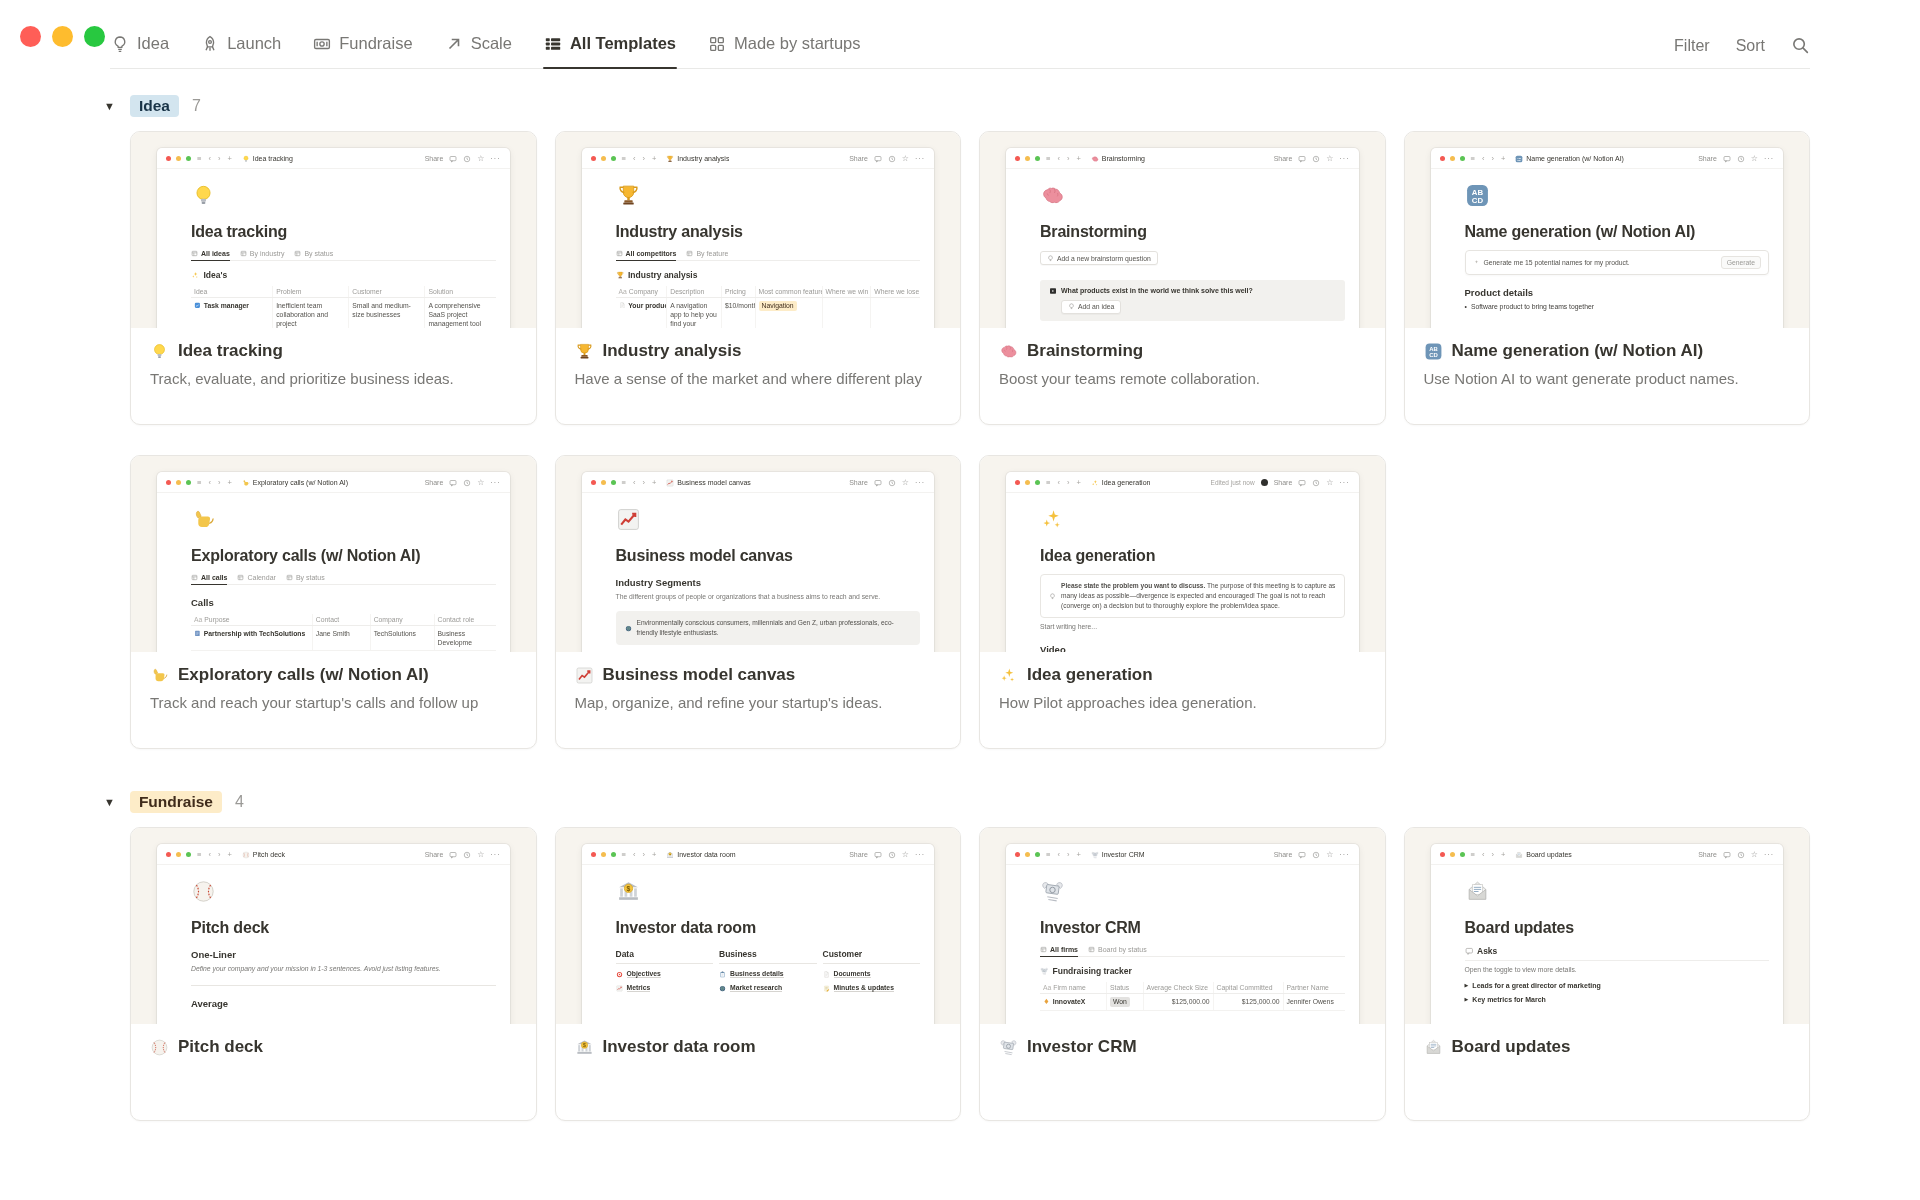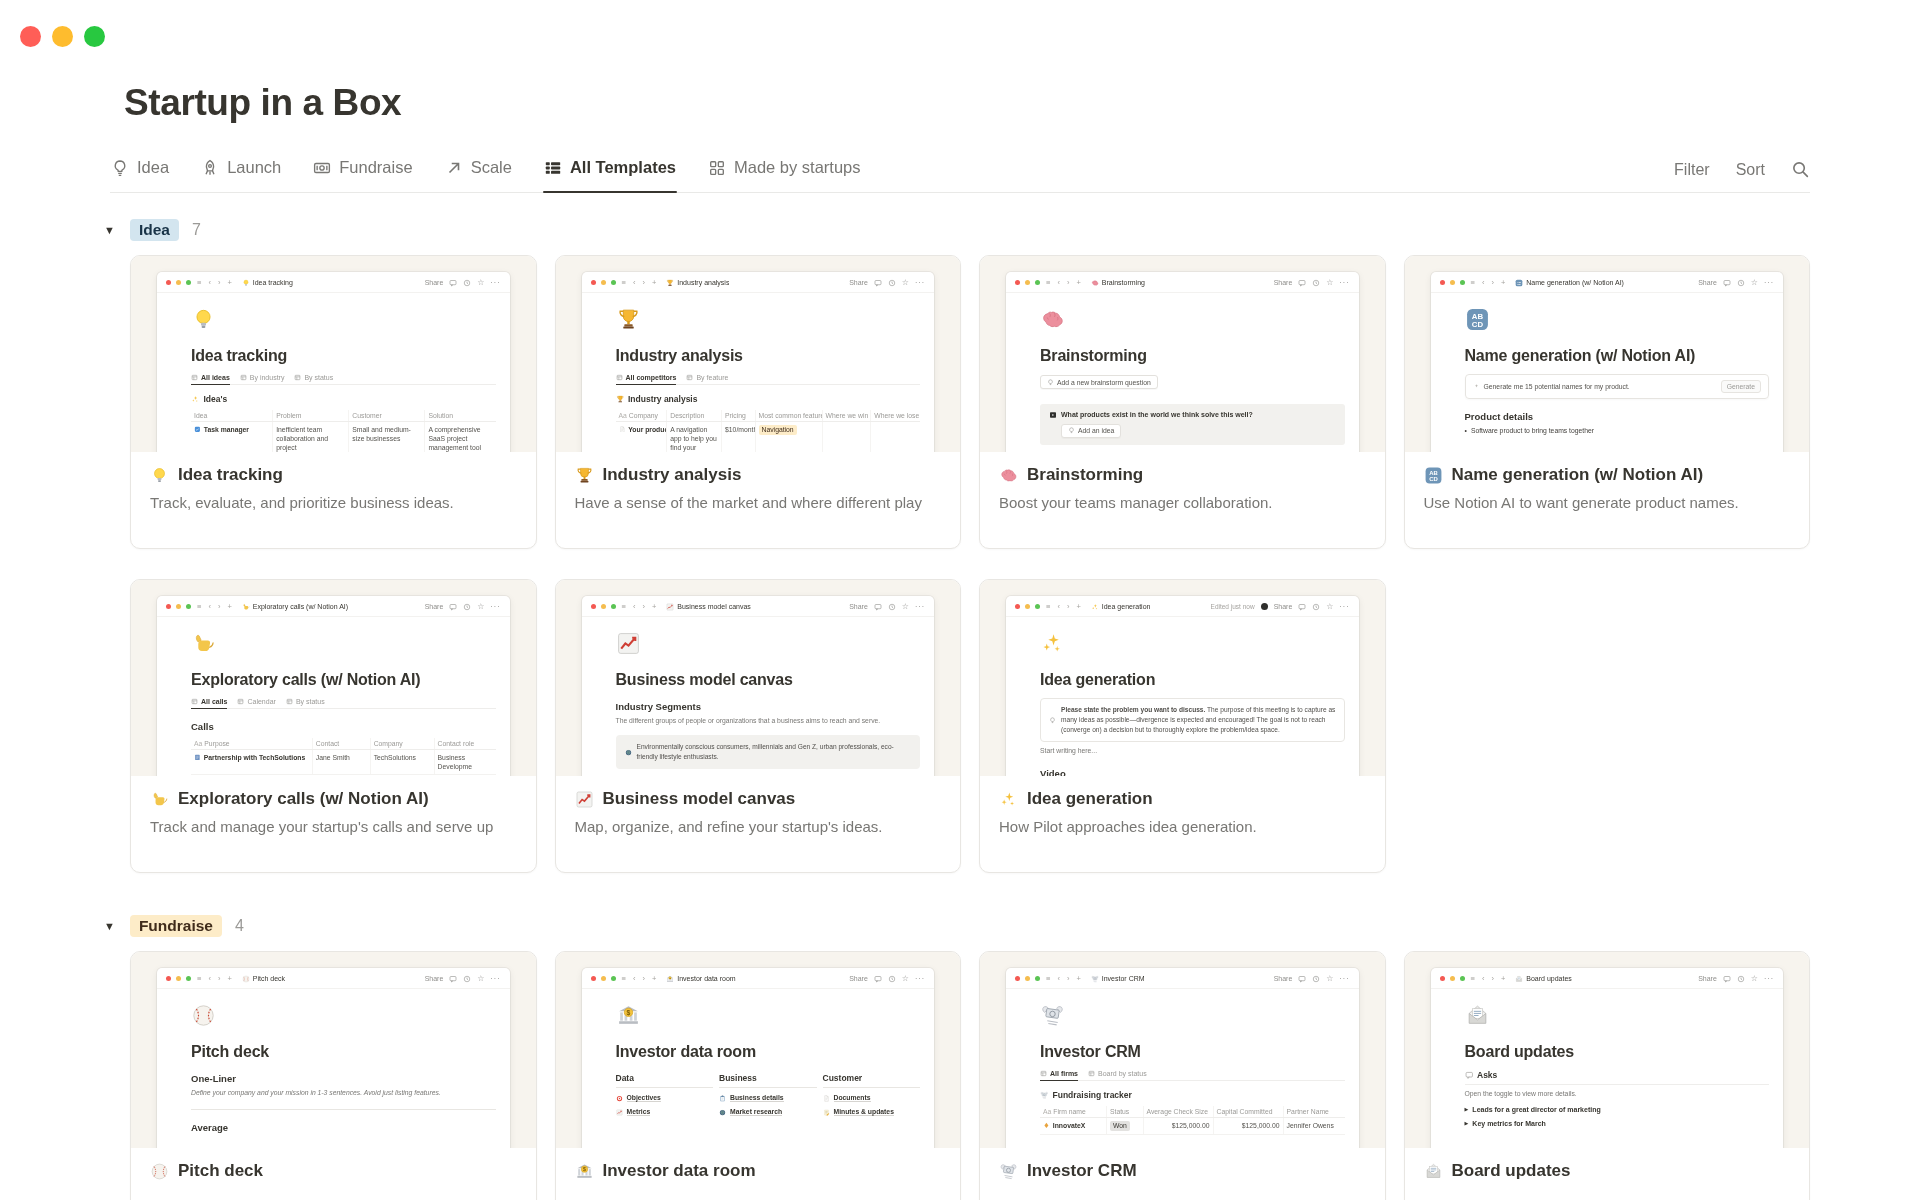--- a/index.html
+++ b/index.html
@@ -113,28 +113,20 @@
 </head>
 <body>
 
 <div class="lights">
   <span class="light r"></span>
   <span class="light y"></span>
   <span class="light g"></span>
 </div>
 
 <div class="content">
-  <div class="page-header">
-    <span class="page-icon icn-slot" id="page-icon"><svg viewBox="0 0 24 24">
-          <path d="M3 7l9-4 9 4v10l-9 4-9-4z" fill="#b07d46"></path>
-          <path d="M3 7l9 4v10M21 7l-9 4" fill="none" stroke="#8a5a2b" stroke-width="1"></path>
-          <path d="M7.8 4.9l9 4" stroke="#e8d9c0" stroke-width="2" fill="none"></path>
-        </svg></span>
-    <h1>Startup in a Box</h1>
-  </div>
 
   <div class="tabbar">
     <div class="tabs" id="tabs">
         <div class="tab">
           <span class="icn">
             <svg viewBox="0 0 20 20" fill="none" stroke="#787774" stroke-width="1.5">
               <path d="M10 2.2a5.3 5.3 0 0 0-2.6 9.9c.4.2.6.6.6 1v.7h4v-.7c0-.4.2-.8.6-1A5.3 5.3 0 0 0 10 2.2z"></path>
               <path d="M8 16h4M8.6 18.2h2.8"></path>
             </svg>
           </span>
@@ -547,21 +539,21 @@
             <div class="card-footer">
               <div class="ft-title">
                 <span class="icn">
                   <svg viewBox="0 0 24 24">
                     <path d="M7.2 6.5C5 6.8 3.4 8.6 3.5 10.8c.1 1.6 1 3 2.4 3.7.2 1.8 1.7 3.1 3.5 3.2 1.1 1.2 2.9 1.5 4.4.8 1.8.8 4 .2 5.1-1.4 1.7-.7 2.7-2.5 2.4-4.3-.2-1.5-1.2-2.7-2.6-3.2-.1-2-1.7-3.6-3.7-3.7-1-1-2.6-1.3-3.9-.7-1.4-.6-3 0-3.9 1.3z" fill="#ec8f9d" stroke="#d4707f" stroke-width=".7"></path>
                     <path d="M9.2 6.2c.9 1 .9 2.4.2 3.5M13.8 5.9c.9 1.1.8 2.6 0 3.7M16.8 9.6c.6 1 .5 2.3-.2 3.2M6.6 10.2c.8.3 1.3 1 1.4 1.9" fill="none" stroke="#d4707f" stroke-width=".7"></path>
                   </svg>
                 </span>
                 <span>Brainstorming</span>
               </div>
-              <div class="card-desc">Boost your teams manager collaboration.</div>
+              <div class="card-desc">Boost your teams remote collaboration.</div>
             </div>
           </div>
           <div class="card">
             <div class="preview">
               <div class="mini-window">
                 <div class="mini-toolbar">
                   <span class="mt-dot r"></span>
                   <span class="mt-dot y"></span>
                   <span class="mt-dot g"></span>
                   <span class="mt-nav">≡</span>
@@ -743,21 +735,21 @@
               <div class="ft-title">
                 <span class="icn">
                   <svg viewBox="0 0 24 24">
                     <path d="M6.8 10.5C5.2 9 4.6 6.6 5.6 4.8c.6-1 1.9-.9 2.4.2l1.8 4z" fill="#f3c64b" stroke="#dba939" stroke-width=".6"></path>
                     <path d="M7 12.5c0-2.2 1.4-3.5 3.6-3.5h5.6c1.5 0 2.3 1 2.1 2.4l-.8 4.8c-.3 1.9-1.7 3-3.6 3h-3.4c-2.1 0-3.5-1.3-3.5-3.4z" fill="#f3c64b"></path>
                     <path d="M17.8 15.6c1.9-.6 3.2-2.2 3.4-4.2" fill="none" stroke="#dba939" stroke-width="1.1" stroke-linecap="round"></path>
                   </svg>
                 </span>
                 <span>Exploratory calls (w/ Notion AI)</span>
               </div>
-              <div class="card-desc">Track and manage your startup's calls and serve up</div>
+              <div class="card-desc">Track and reach your startup's calls and follow up</div>
             </div>
           </div>
           <div class="card">
             <div class="preview">
               <div class="mini-window">
                 <div class="mini-toolbar">
                   <span class="mt-dot r"></span>
                   <span class="mt-dot y"></span>
                   <span class="mt-dot g"></span>
                   <span class="mt-nav">≡</span>

